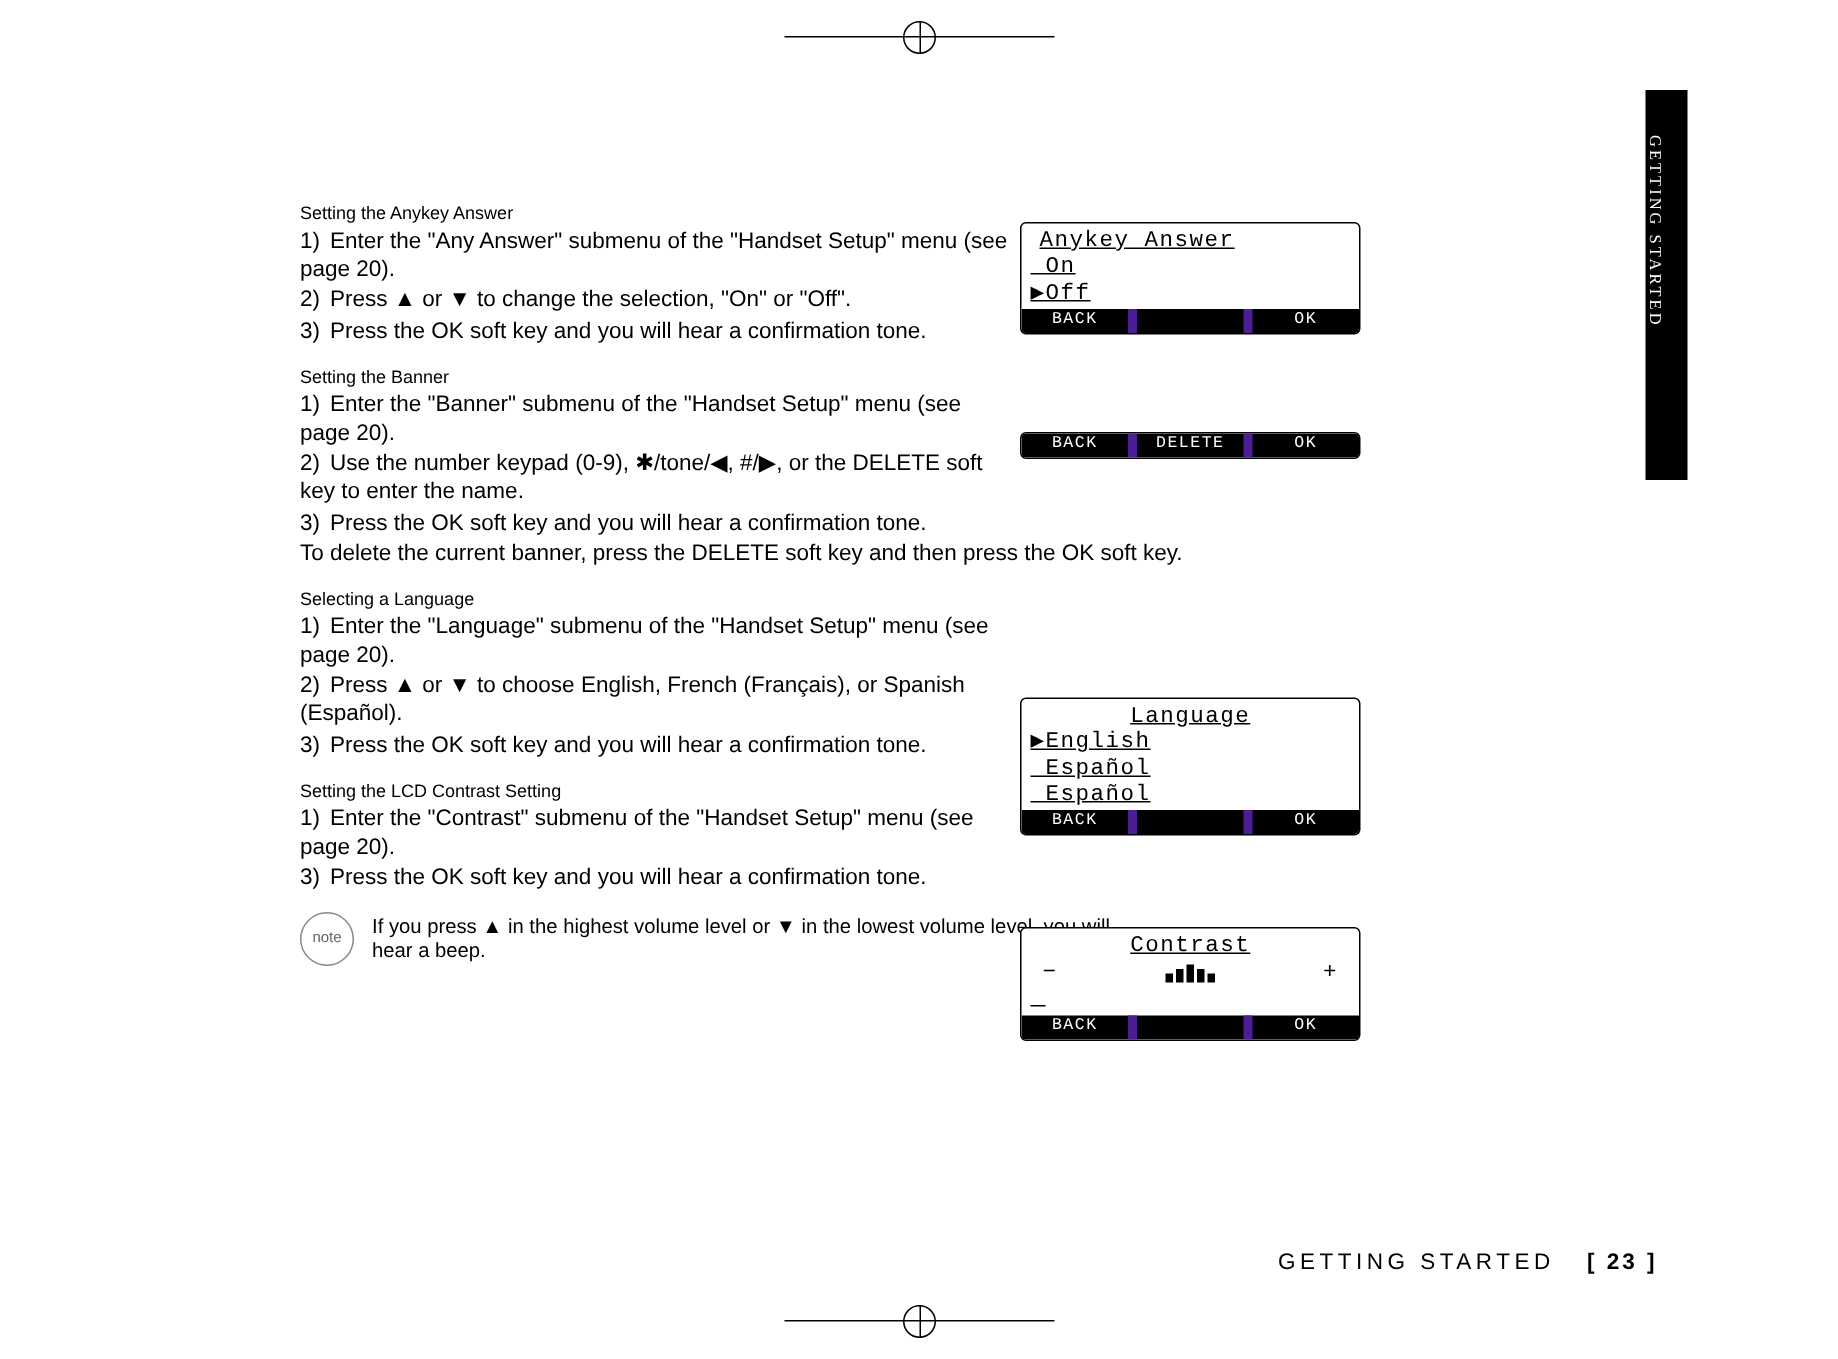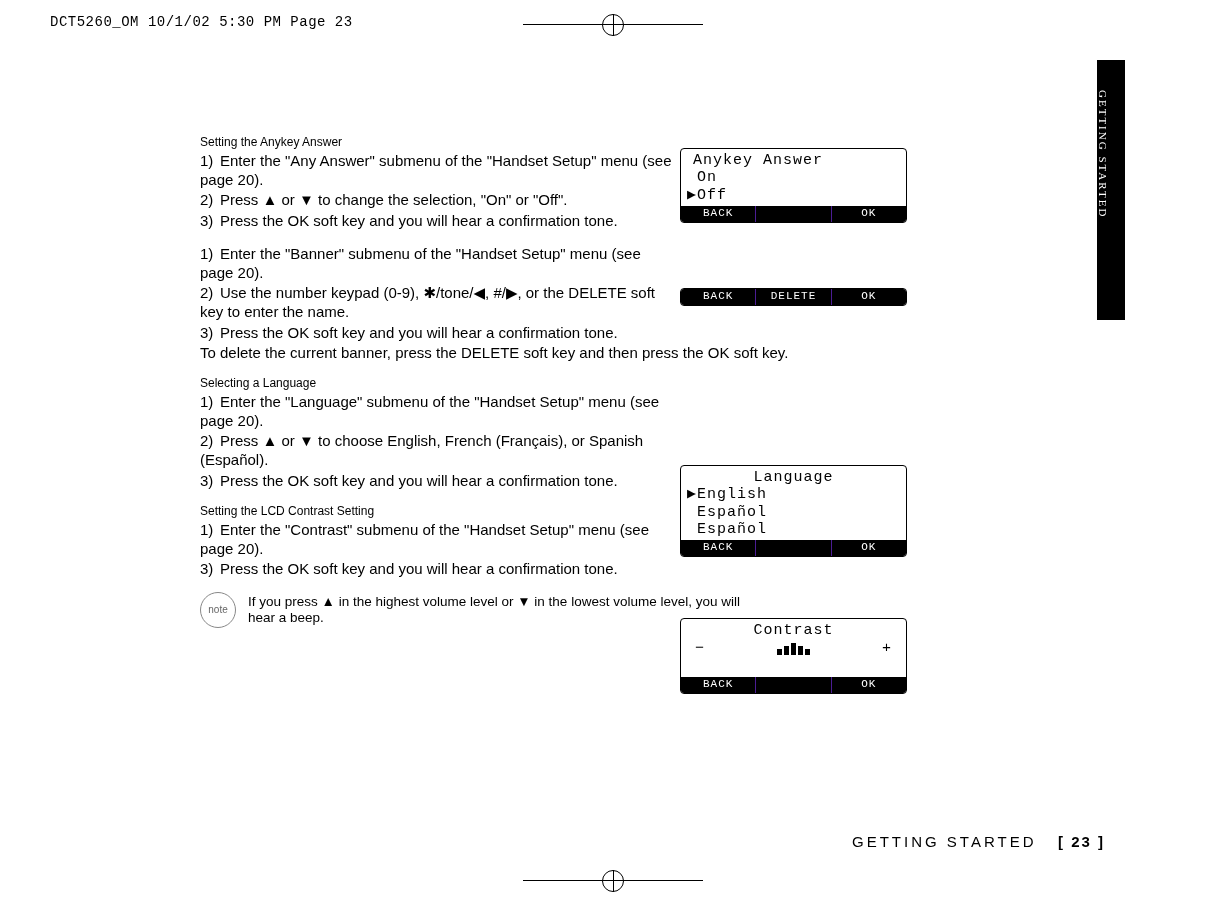--- a/index.html
+++ b/index.html
@@ -101,33 +101,33 @@
     background: #fff;
     font-family: "Courier New", monospace;
     font-size: 15px;
     letter-spacing: 1px;
     overflow: hidden;
   }
   .lcd .body {
     padding: 3px 6px 2px 6px;
     min-height: 40px;
   }
-  .lcd .row { white-space: pre; line-height: 1.15; }
+  .lcd .row { white-space: pre; line-height: 1.15; text-decoration: underline; }
   .lcd .bar {
     display: flex;
     background: #000;
     color: #fff;
     font-size: 11px;
     line-height: 1;
   }
   .lcd .bar .cell {
     flex: 1;
     text-align: center;
     padding: 2px 0 3px 0;
-    border-right: 1px solid #4c1d95;
+    border-right: 6px solid #4c1d95;
     letter-spacing: 1px;
   }
   .lcd .bar .cell:last-child { border-right: none; text-align: center; }
   .lcd .center { text-align: center; }
   .lcd .cursor { display:inline-block; width:9px; height:12px; background:#000; vertical-align:middle; }
   .contrast-bars {
     display:flex; gap:2px; align-items:flex-end; justify-content:center;
     height: 14px;
     margin: 2px 0;
   }
@@ -156,38 +156,38 @@
 
 <div class="page">
 
   <div class="crop-h">
       <div class="ring"></div>
     </div>
   <div class="crop-h crop-b">
       <div class="ring"></div>
     </div>
 
-  <div class="topline">DCT5260_OM  10/1/02  5:30 PM  Page 23</div>
 
   <div class="side-tab">
     <div class="side-tab-text">GETTING STARTED</div>
   </div>
 
   <div class="content">
 
     <div class="section">
       <h4>Setting the Anykey Answer</h4>
       <ul class="steps narrow">
         <li><span class="num">1)</span><span>Enter the "Any Answer" submenu of the "Handset Setup" menu (see page 20).</span></li>
         <li><span class="num">2)</span><span>Press ▲ or ▼ to change the selection, "On" or "Off".</span></li>
         <li><span class="num">3)</span><span>Press the OK soft key and you will hear a confirmation tone.</span></li>
       </ul>
     </div>
 
     <div class="section">
+      <h4>Setting the Banner</h4>
       <ul class="steps narrow">
         <li><span class="num">1)</span><span>Enter the "Banner" submenu of the "Handset Setup" menu (see page 20).</span></li>
         <li><span class="num">2)</span><span>Use the number keypad (0-9), ✱/tone/◀, #/▶, or the DELETE soft key to enter the name.</span></li>
         <li><span class="num">3)</span><span>Press the OK soft key and you will hear a confirmation tone.</span></li>
       </ul>
       <div class="extra">To delete the current banner, press the DELETE soft key and then press the OK soft key.</div>
     </div>
 
     <div class="section">
       <h4>Selecting a Language</h4>

